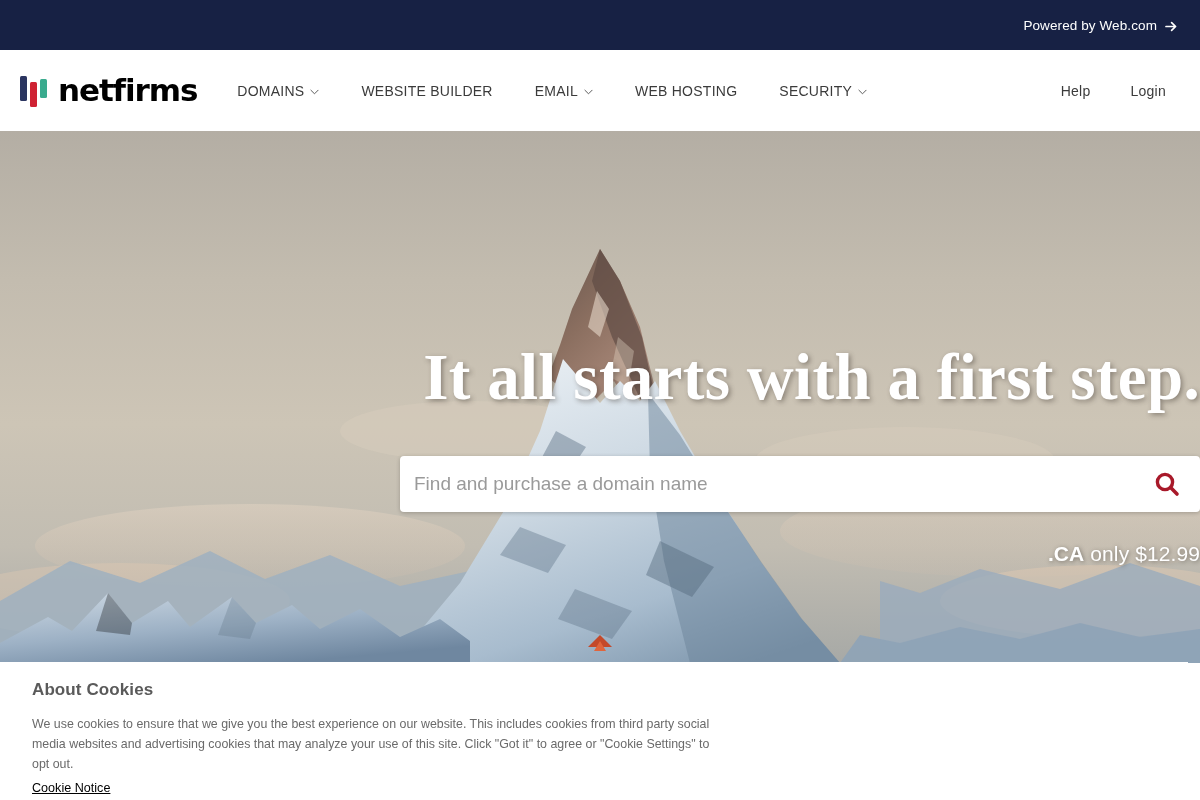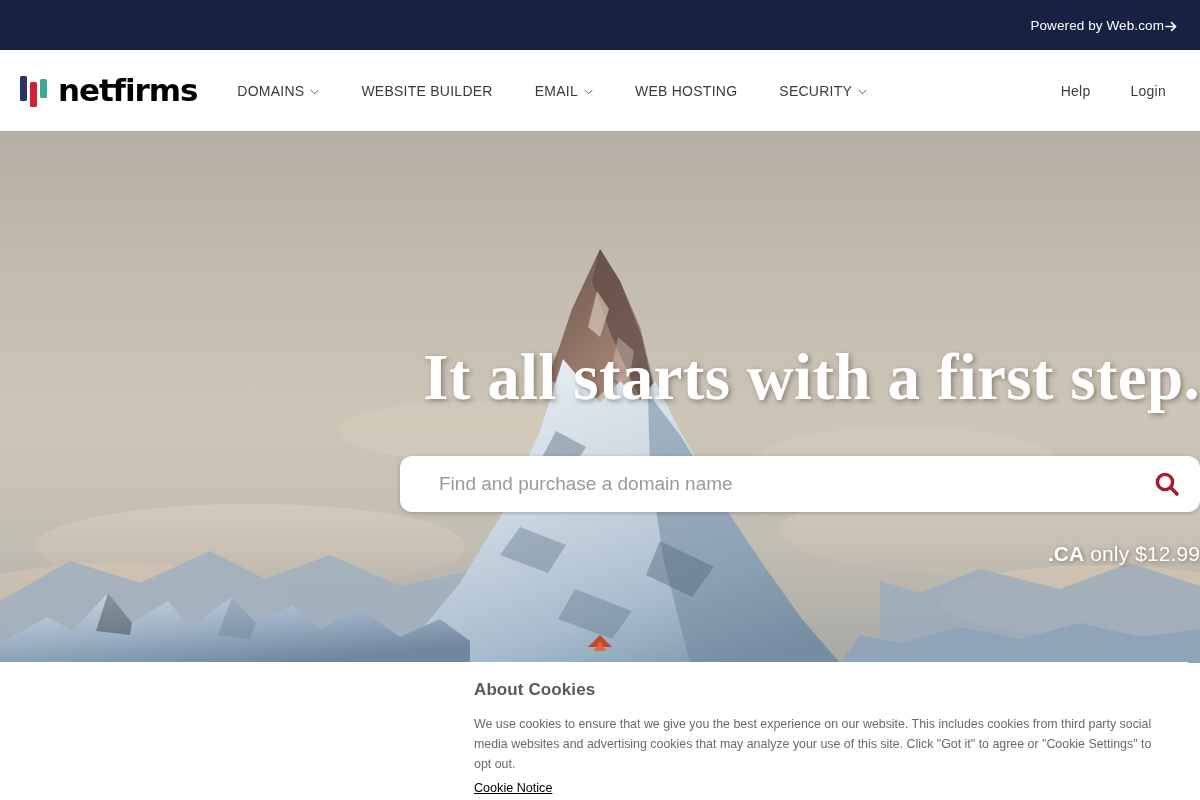--- a/index.html
+++ b/index.html
@@ -25,21 +25,21 @@
     align-items: center;
     justify-content: flex-end;
     padding: 0 22px;
   }
   .topbar-link {
     color: #ffffff;
     font-size: 13.5px;
     text-decoration: none;
     display: inline-flex;
     align-items: center;
-    gap: 1px;
+    gap: 8px;
     letter-spacing: .1px;
     cursor: pointer;
   }
   .arrow-right {
     display: inline-block;
     width: 13px;
     height: 13px;
     position: relative;
     top: 1px;
   }
@@ -157,25 +157,24 @@
     letter-spacing: .3px;
     text-shadow: 2px 2px 5px rgba(60,50,45,.45);
     white-space: nowrap;
   }
 
   .search-wrap {
     margin-top: 45px;
     width: 800px;
     height: 56px;
     background: #ffffff;
-    border-radius: 12px;
+    border-radius: 4px;
     display: flex;
     align-items: center;
     box-shadow: 0 1px 4px rgba(0,0,0,.22);
-    padding-left: 25px;
   }
   .search-input {
     flex: 1;
     border: 0;
     outline: none;
     background: transparent;
     font-family: "Liberation Sans", sans-serif;
     font-size: 19px;
     color: #3d3d3d;
     padding: 0 20px 0 14px;
@@ -208,21 +207,20 @@
     position: absolute;
     left: 0;
     right: 12px;
     bottom: 0;
     height: 138px;
     background: #ffffff;
     display: flex;
     align-items: flex-start;
     padding: 18px 24px 12px 32px;
     z-index: 20;
-    justify-content: flex-end;
   }
   .cookie-text-col {
     width: 690px;
     flex: none;
   }
   .cookie-title {
     font-size: 17px;
     font-weight: bold;
     color: #5a5a5a;
     letter-spacing: .1px;

